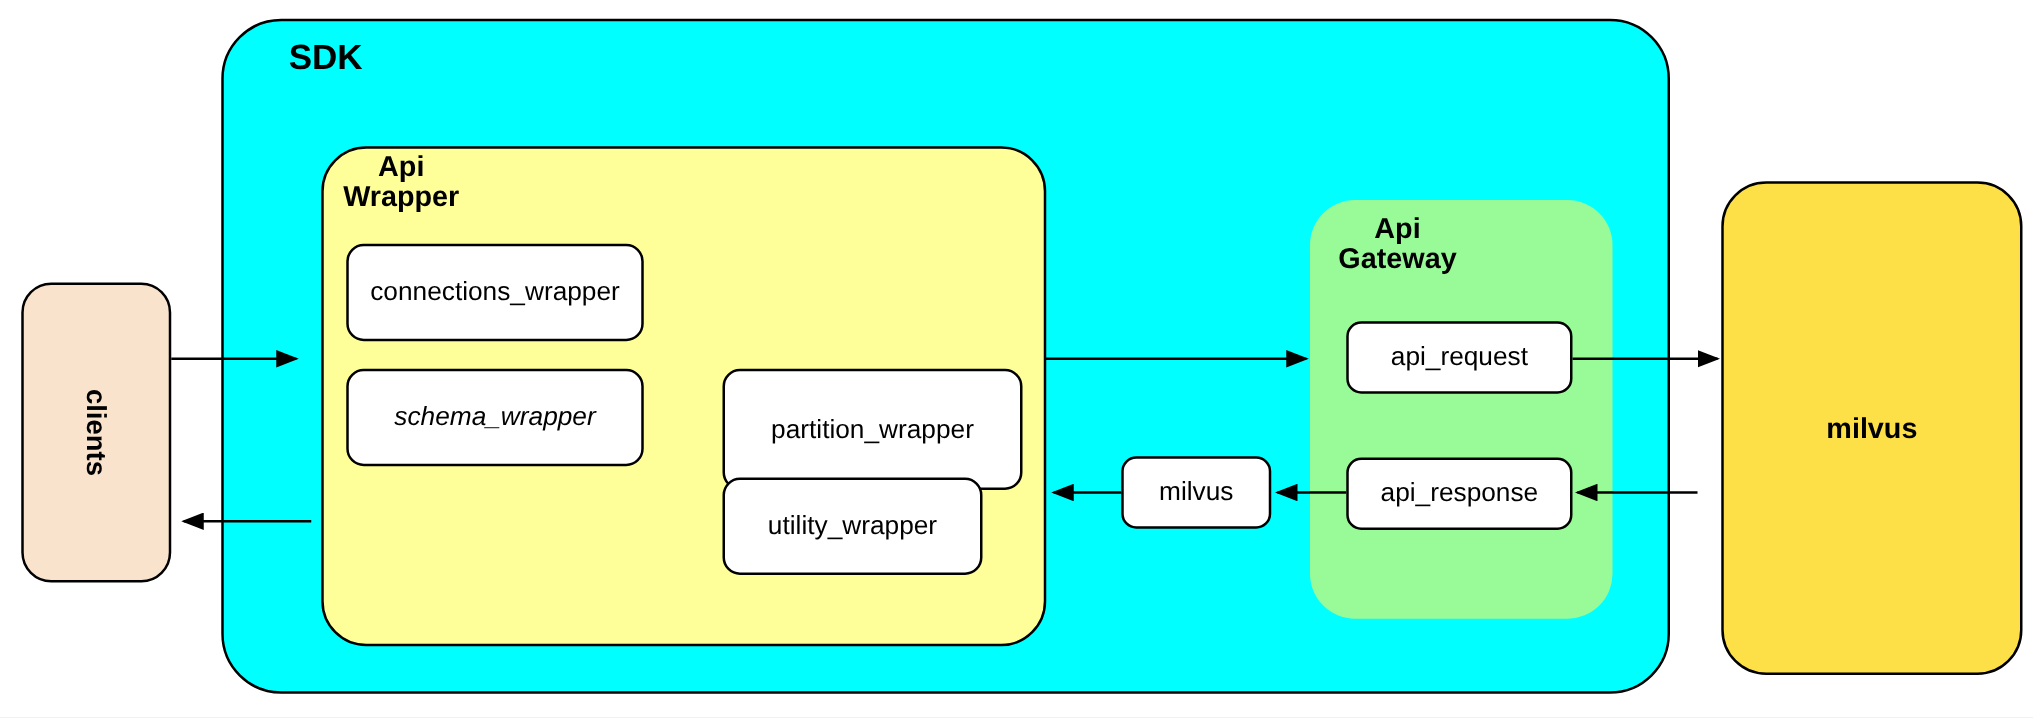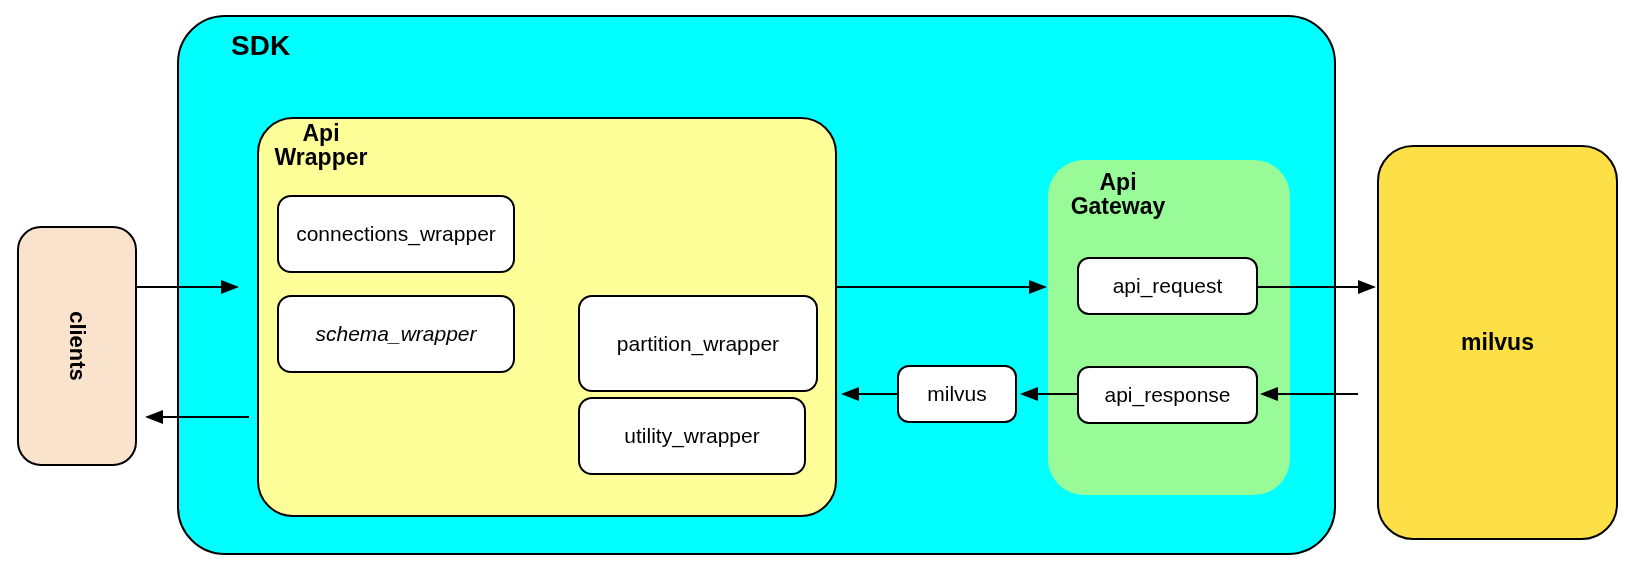--- a/index.html
+++ b/index.html
@@ -81,21 +81,21 @@
     background: #FFFFFF;
     border: 2px solid #000000;
     border-radius: 14px;
     font-size: 21px;
   }
   .w-conn { left: 277px; top: 195px; width: 238px; height: 78px; }
   .w-coll { left: 578px; top: 195px; width: 240px; height: 78px; }
   .w-sche { left: 277px; top: 295px; width: 238px; height: 78px; font-style: italic; }
   .w-part { left: 578px; top: 295px; width: 240px; height: 97px; }
   .w-inde { left: 277px; top: 397px; width: 238px; height: 78px; }
-  .w-util { left: 578px; top: 397px; width: 228px; height: 78px; }
+  .w-util { left: 578px; top: 382px; width: 208px; height: 78px; }
   .g-req  { left: 1077px; top: 257px; width: 181px; height: 58px; border-radius: 12px; }
   .g-res  { left: 1077px; top: 366px; width: 181px; height: 58px; border-radius: 12px; }
   .checker { left: 897px; top: 365px; width: 120px; height: 58px; border-radius: 12px; }
   
   .arrows {
     position: absolute;
     left: 0; top: 0;
     width: 1634px; height: 574px;
     pointer-events: none;
     z-index: 10;

